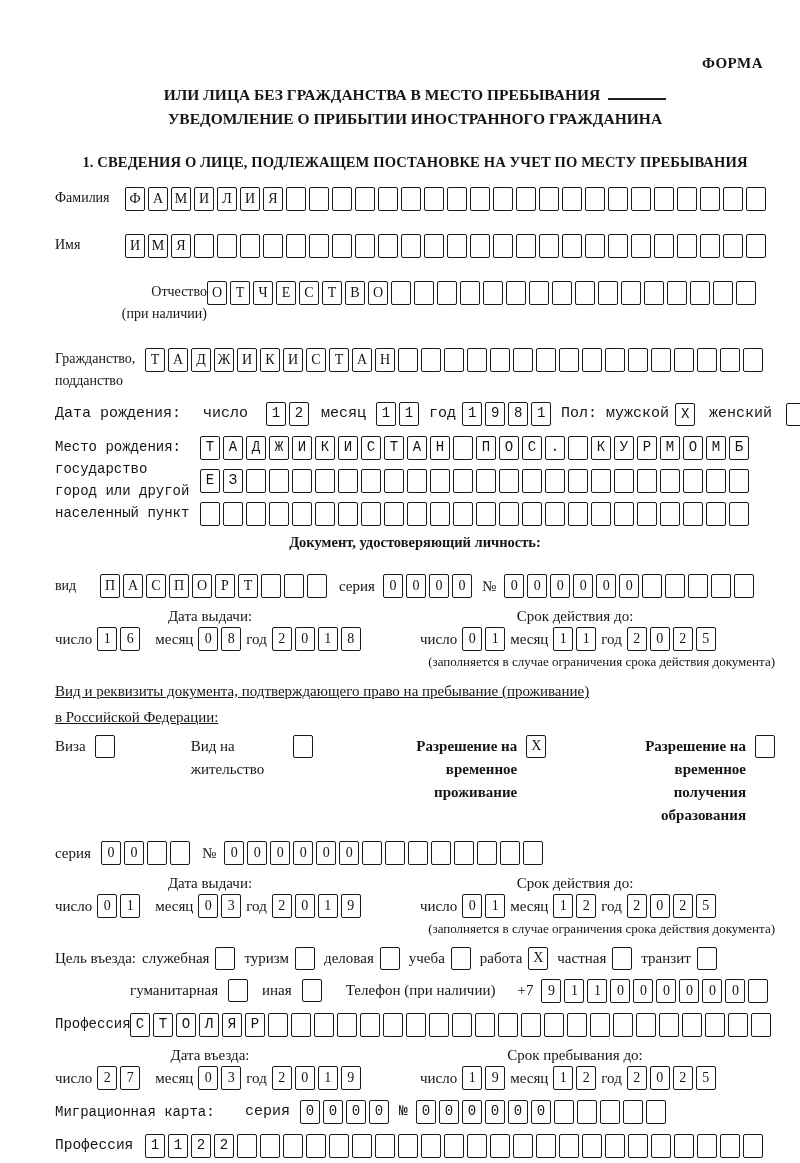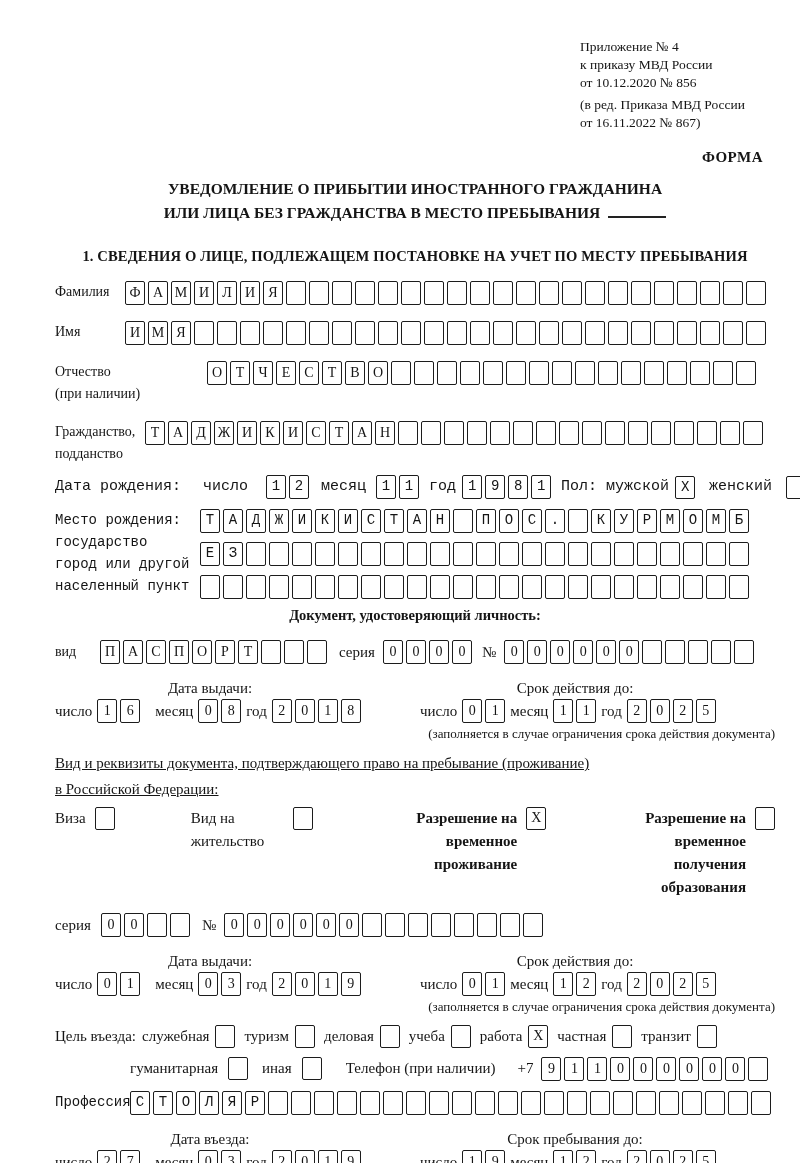--- a/index.html
+++ b/index.html
@@ -15,41 +15,41 @@
     overflow:hidden;
   }
   
   .corner{margin-left:auto;width:195px;font-size:13.5px;line-height:1.32;}
   .corner .gap{height:5px;}
   .form-label{text-align:right;padding-right:12px;font-weight:bold;font-size:15px;margin-top:17px;letter-spacing:.5px;}
   .title{ text-align:center;font-weight:bold;font-size:15.5px;line-height:1.55;margin-top:11px;}
   .title-underline{display:inline-block;width:58px;border-bottom:2px solid #222;height:14px;margin-left:8px;}
   .sec-heading{font-weight:bold;font-size:14.6px;text-align:center;margin-top:23px;letter-spacing:.1px;}
   
-  .frow{display:flex;align-items:flex-start;margin-top:16px;}
+  .frow{display:flex;align-items:flex-start;margin-top:23px;}
   .flabel{font-size:14px;line-height:22px;flex:0 0 auto;}
-  .w70{width:70px;} .w90{width:90px;} .w145{width:145px;} .w152{width:152px;} .w45{width:45px;} .w75{width:75px;}
+  .w70{width:70px;} .w90{width:90px;} .w145{width:145px;} .w152{width:152px;text-align:right;} .w45{width:45px;} .w75{width:75px;}
   .cells{display:flex;gap:3px;flex:0 0 auto;}
   .cell{
     box-sizing:border-box;flex:0 0 auto;
     width:20px;height:24px;
     border:1.7px solid #1c1c1c;border-radius:2px;
     font-size:14px;line-height:21px;text-align:center;
     background:#fff;
   }
   .chk{
     box-sizing:border-box;display:inline-block;flex:0 0 auto;
     width:20px;height:23px;
     border:1.7px solid #1c1c1c;border-radius:2px;
     font-size:14px;line-height:20px;text-align:center;vertical-align:middle;
   }
   .stackrows{display:flex;flex-direction:column;gap:9px;}
   .inline-lbl{font-size:15px;line-height:24px;white-space:nowrap;}
   
-  .dates-row{display:flex;margin-top:16px;}
+  .dates-row{display:flex;margin-top:10px;}
   .dateblock{width:365px;}
   .dateblock.right{width:330px;}
   .dateheading{font-size:15px;text-align:center;width:310px;}
   .dateline{display:flex;align-items:center;gap:5px;margin-top:2px;}
   .note{font-size:13px;text-align:right;margin-top:3px;}
   
   .para{font-size:15px;line-height:1.75;margin-top:8px;text-decoration:underline;}
   .stay-opts{display:flex;align-items:flex-start;margin-top:4px;gap:48px;}
   .opt{display:flex;align-items:flex-start;gap:9px;}
   .optlbl{font-size:15px;line-height:23px;}
@@ -59,34 +59,26 @@
   .purpose-row .optlbl{white-space:nowrap;}
   .purpose-row .chk{margin:0 9px 0 6px;}
   .phone-row{display:flex;align-items:center;margin-top:9px;}
   .mt10{margin-top:10px;font-family:Liberation Mono, monospace;} .mt14{margin-top:14px;} .mt16{margin-top:16px;}
 </style>
 </head>
 <body>
 
 <div class="page">
 
-  <div class="corner">
-    <div>Приложение № 4</div>
-    <div>к приказу МВД России</div>
-    <div>от 10.12.2020 № 856</div>
-    <div class="gap"></div>
-    <div>(в ред. Приказа МВД России</div>
-    <div>от 16.11.2022 № 867)</div>
-  </div>
 
   <div class="form-label">ФОРМА</div>
 
   <div class="title">
+    <div><span>ИЛИ ЛИЦА БЕЗ ГРАЖДАНСТВА В МЕСТО ПРЕБЫВАНИЯ</span><span class="title-underline"></span></div>
     <div>УВЕДОМЛЕНИЕ О ПРИБЫТИИ ИНОСТРАННОГО ГРАЖДАНИНА</div>
-    <div><span>ИЛИ ЛИЦА БЕЗ ГРАЖДАНСТВА В МЕСТО ПРЕБЫВАНИЯ</span><span class="title-underline"></span></div>
   </div>
 
   <div class="sec-heading">1. СВЕДЕНИЯ О ЛИЦЕ, ПОДЛЕЖАЩЕМ ПОСТАНОВКЕ НА УЧЕТ ПО МЕСТУ ПРЕБЫВАНИЯ</div>
 
   <div class="frow mt16">
     <div class="flabel w70">Фамилия</div>
     <div class="cells">
         <span class="cell">Ф</span>
         <span class="cell">А</span>
         <span class="cell">М</span>

